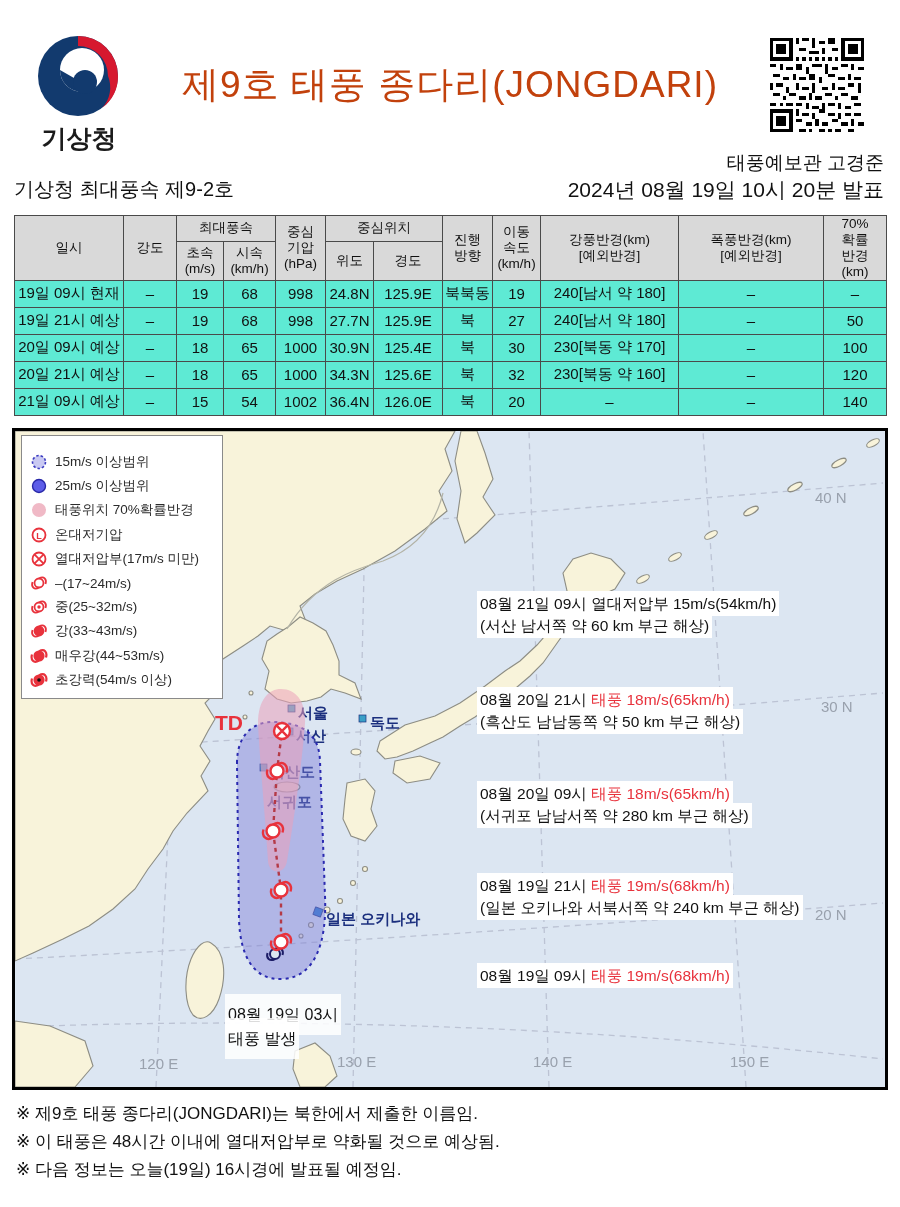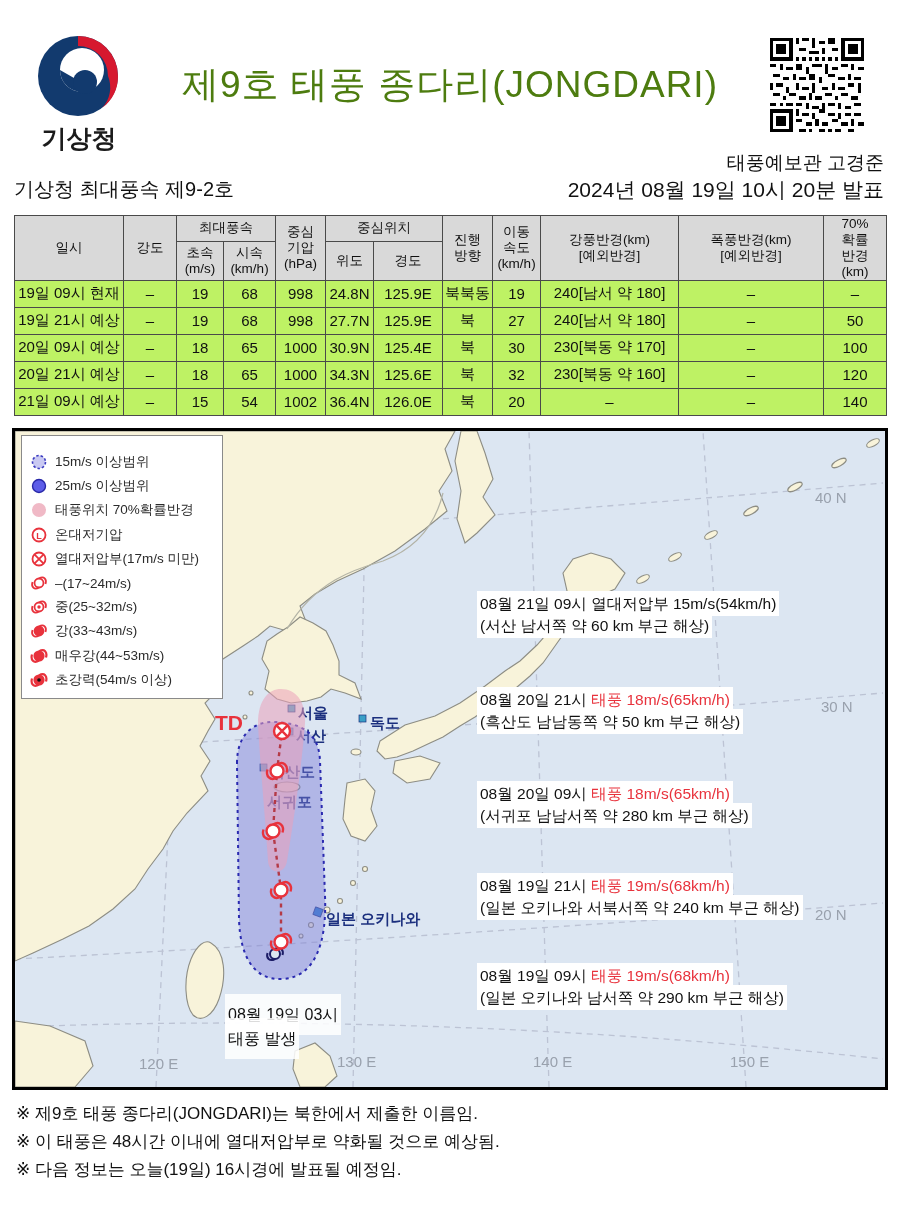--- a/index.html
+++ b/index.html
@@ -1,31 +1,31 @@
 <!DOCTYPE html>
 <html><head>
 <meta charset="utf-8">
 <style>
   html,body{margin:0;padding:0;background:#fff;}
   body{width:900px;height:1207px;position:relative;overflow:hidden;
        font-family:"Liberation Sans","DejaVu Sans",sans-serif;color:#111;}
   .abs{position:absolute;}
 
   
-  #doc-title{left:0;top:60px;width:900px;text-align:center;font-size:37px;letter-spacing:1px;color:#4d7c0f;}
+  #doc-title{left:0;top:60px;width:900px;text-align:center;font-size:37px;letter-spacing:1px;color:#c2410c;}
   #agency-name{left:24px;top:122px;width:110px;text-align:center;font-size:25px;font-weight:bold;color:#1b1b1b;}
   #report-no{left:14px;top:176px;font-size:20px;}
   #forecaster{right:16px;top:150px;font-size:19px;text-align:right;}
   #issued{right:16px;top:176px;font-size:21px;text-align:left;}
 
   
   #typhoon-table{left:14px;top:215px;border-collapse:collapse;table-layout:fixed;}
   #typhoon-table th,#typhoon-table td{border:1px solid #4a4a4a;text-align:center;vertical-align:middle;padding:0 1px;}
   #typhoon-table th{background:#d9d9d9;font-weight:normal;font-size:13.5px;line-height:1.18;white-space:pre-line;}
-  #typhoon-table td{font-size:15px;height:26px;background:#bef264;}
+  #typhoon-table td{font-size:15px;height:26px;background:#5eead4;}
   #typhoon-table thead tr.r1 th{height:23px;}
   #typhoon-table thead tr.r2 th{height:35px;}
 
   
   #map-frame{left:12px;top:428px;width:870px;height:656px;border:3px solid #000;background:#dce6f2;}
   #map-frame svg{display:block;}
   .overlay{position:absolute;}
   
   #legend{left:6px;top:4px;width:202px;background:#fff;border:1px solid #8a8a8a;padding:14px 6px 6px 8px;box-sizing:border-box;}
   .lg-item{display:flex;align-items:center;height:24.2px;gap:7px;}
@@ -415,21 +415,20 @@
   <div class="overlay anno" style="left:462px;top:352px">
     <span class="box"><span>08월 20일 09시 </span><span class="red">태풍 18m/s(65km/h)</span></span><br>
     <span class="box">(서귀포 남남서쪽 약 280 km 부근 해상)</span>
   </div>
   <div class="overlay anno" style="left:462px;top:444px">
     <span class="box"><span>08월 19일 21시 </span><span class="red">태풍 19m/s(68km/h)</span></span><br>
     <span class="box">(일본 오키나와 서북서쪽 약 240 km 부근 해상)</span>
   </div>
   <div class="overlay anno" style="left:462px;top:534px">
     <span class="box"><span>08월 19일 09시 </span><span class="red">태풍 19m/s(68km/h)</span></span><br>
-    <span class="box">(일본 오키나와 남서쪽 약 290 km 부근 해상)</span>
   </div>
 
   <div class="overlay" id="genesis" style="left:210px;top:572px">
     <span>08월 19일 03시</span><br>
     <span>태풍 발생</span>
   </div>
 </div>
 
 <div class="abs note" style="top:1102px">※ 제9호 태풍 종다리(JONGDARI)는 북한에서 제출한 이름임.</div>
 <div class="abs note" style="top:1130px">※ 이 태풍은 48시간 이내에 열대저압부로 약화될 것으로 예상됨.</div>

